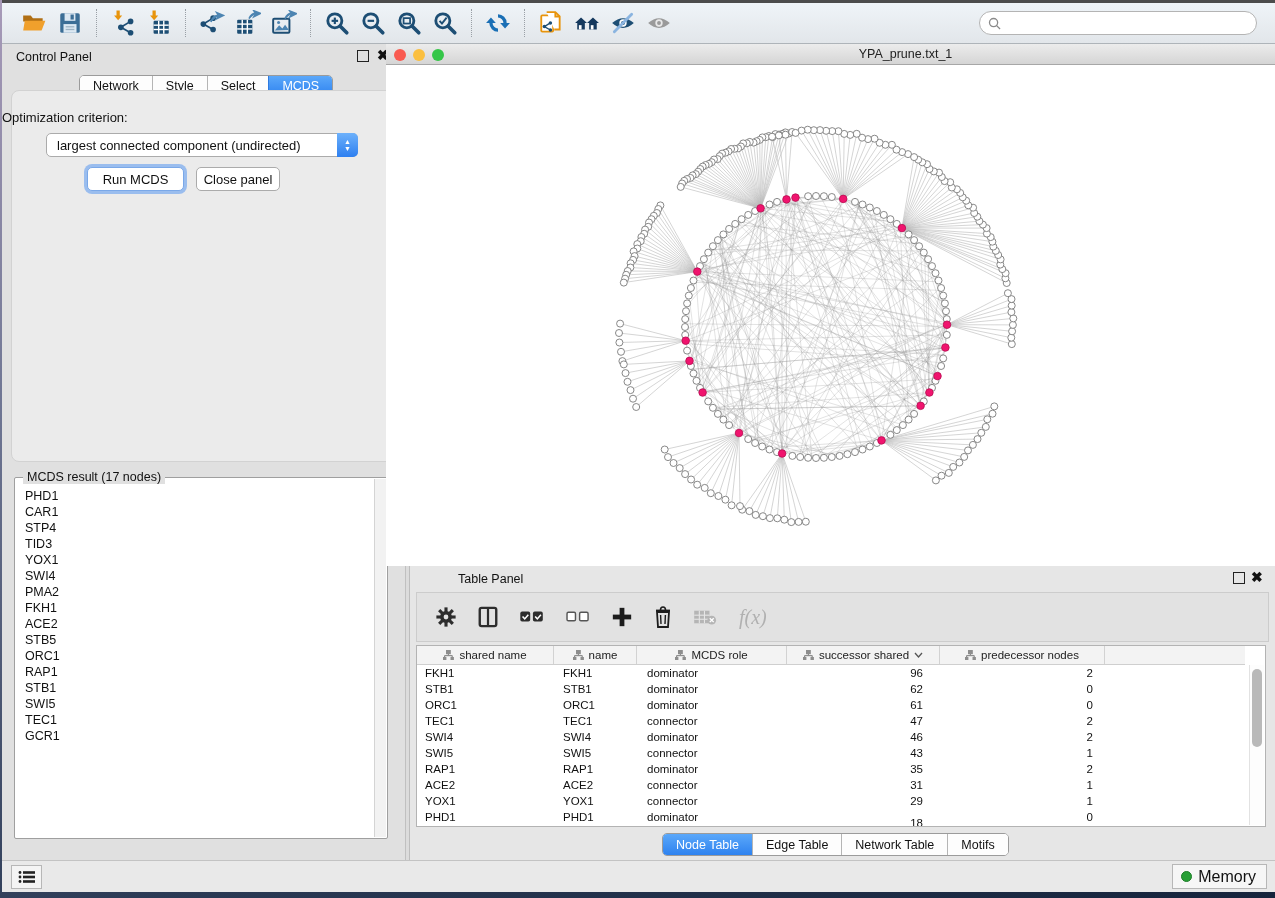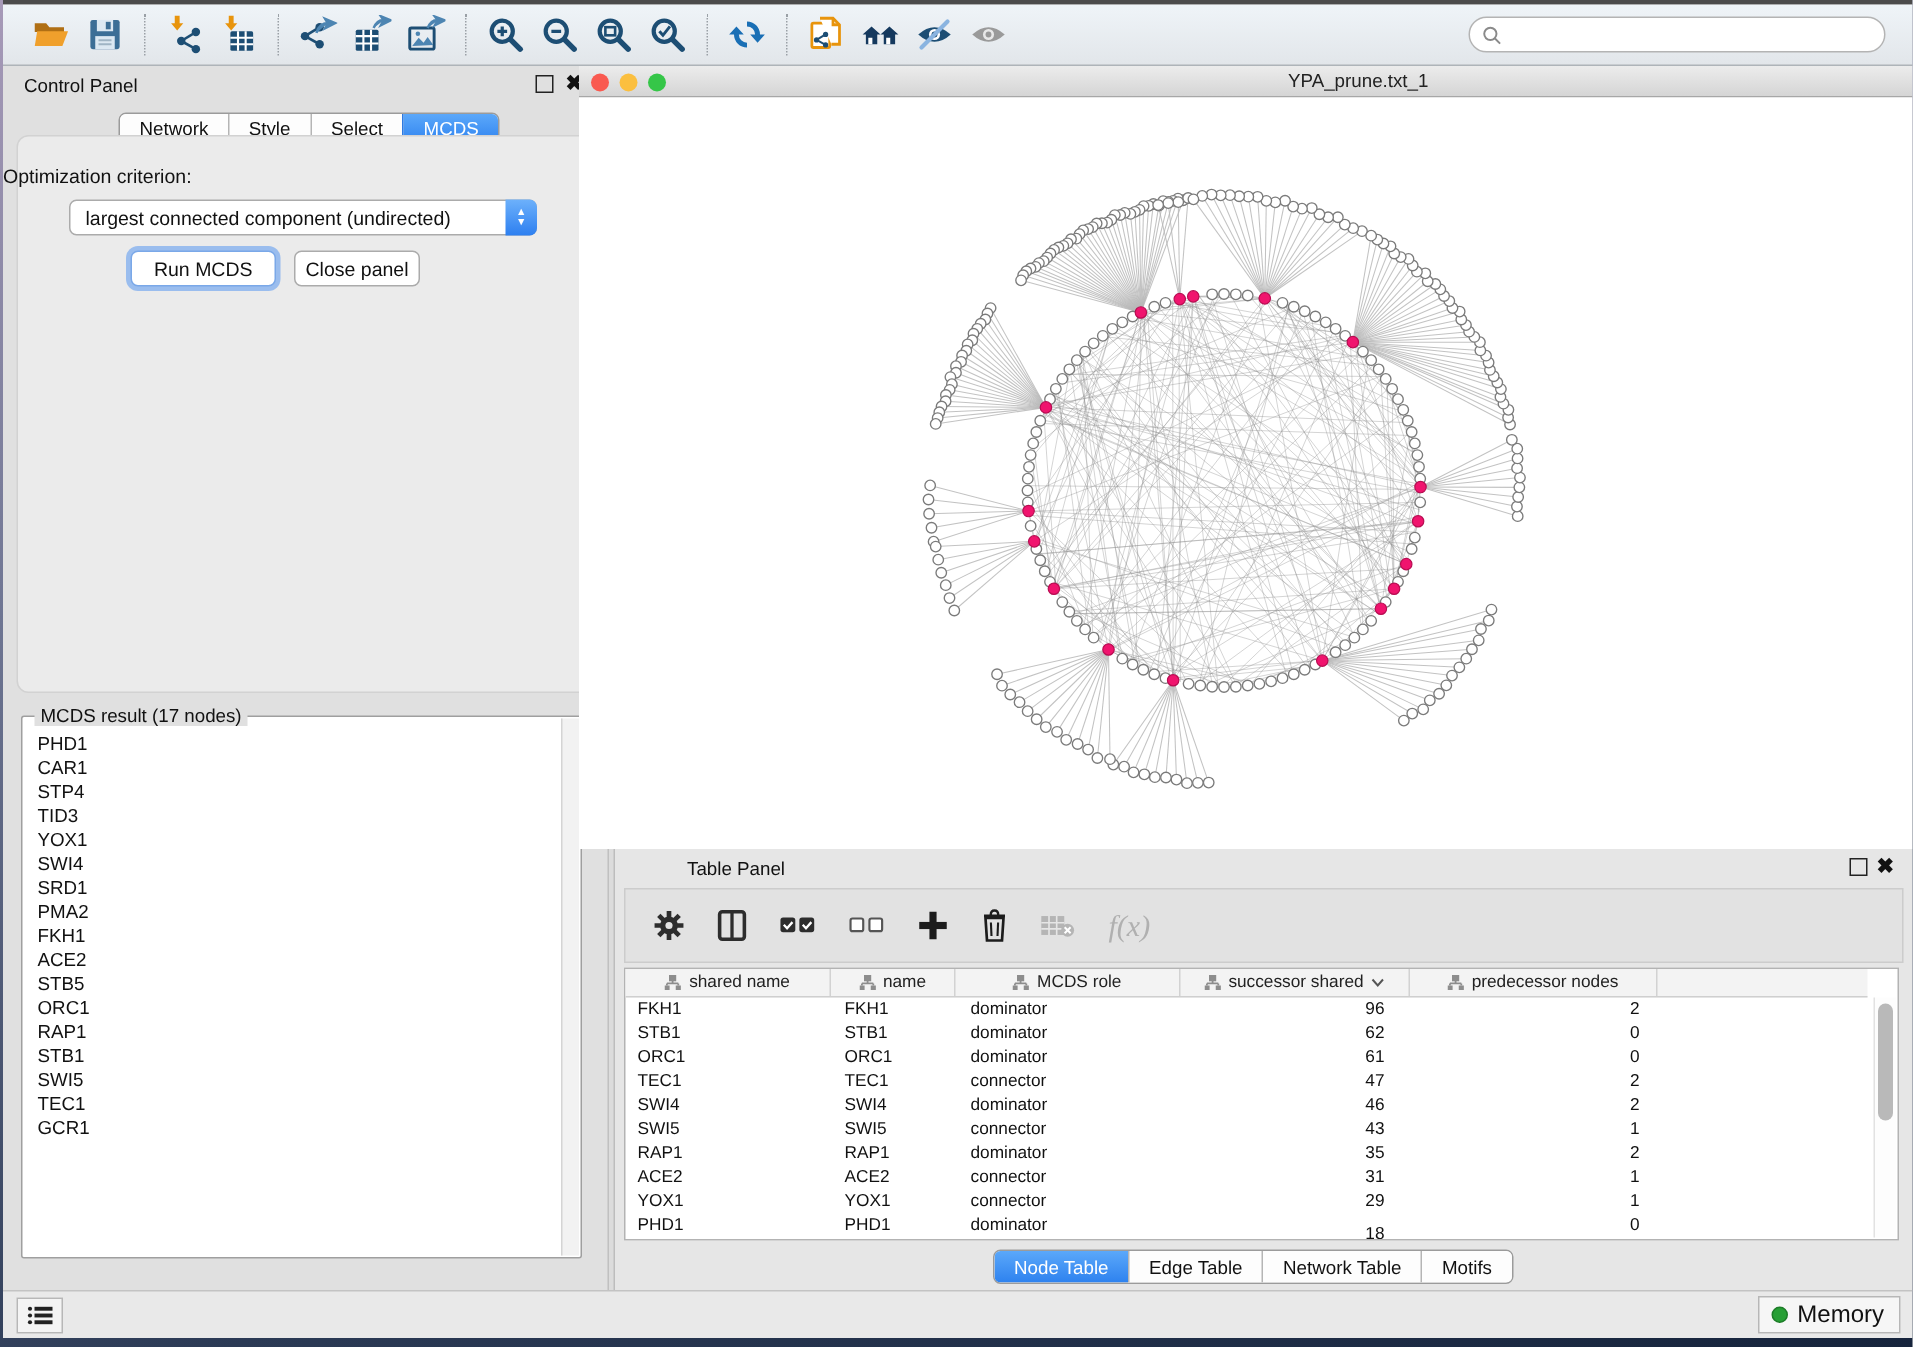--- a/index.html
+++ b/index.html
@@ -337,21 +337,20 @@
     <button id="closepanel-btn" class="cp-btn">Close panel</button>
     <div id="result-box">
       <span id="result-title">MCDS result (17 nodes)</span>
       <div id="result-list">
           <div>PHD1</div>
           <div>CAR1</div>
           <div>STP4</div>
           <div>TID3</div>
           <div>YOX1</div>
           <div>SWI4</div>
-          <div>SRD1</div>
           <div>PMA2</div>
           <div>FKH1</div>
           <div>ACE2</div>
           <div>STB5</div>
           <div>ORC1</div>
           <div>RAP1</div>
           <div>STB1</div>
           <div>SWI5</div>
           <div>TEC1</div>
           <div>GCR1</div>

